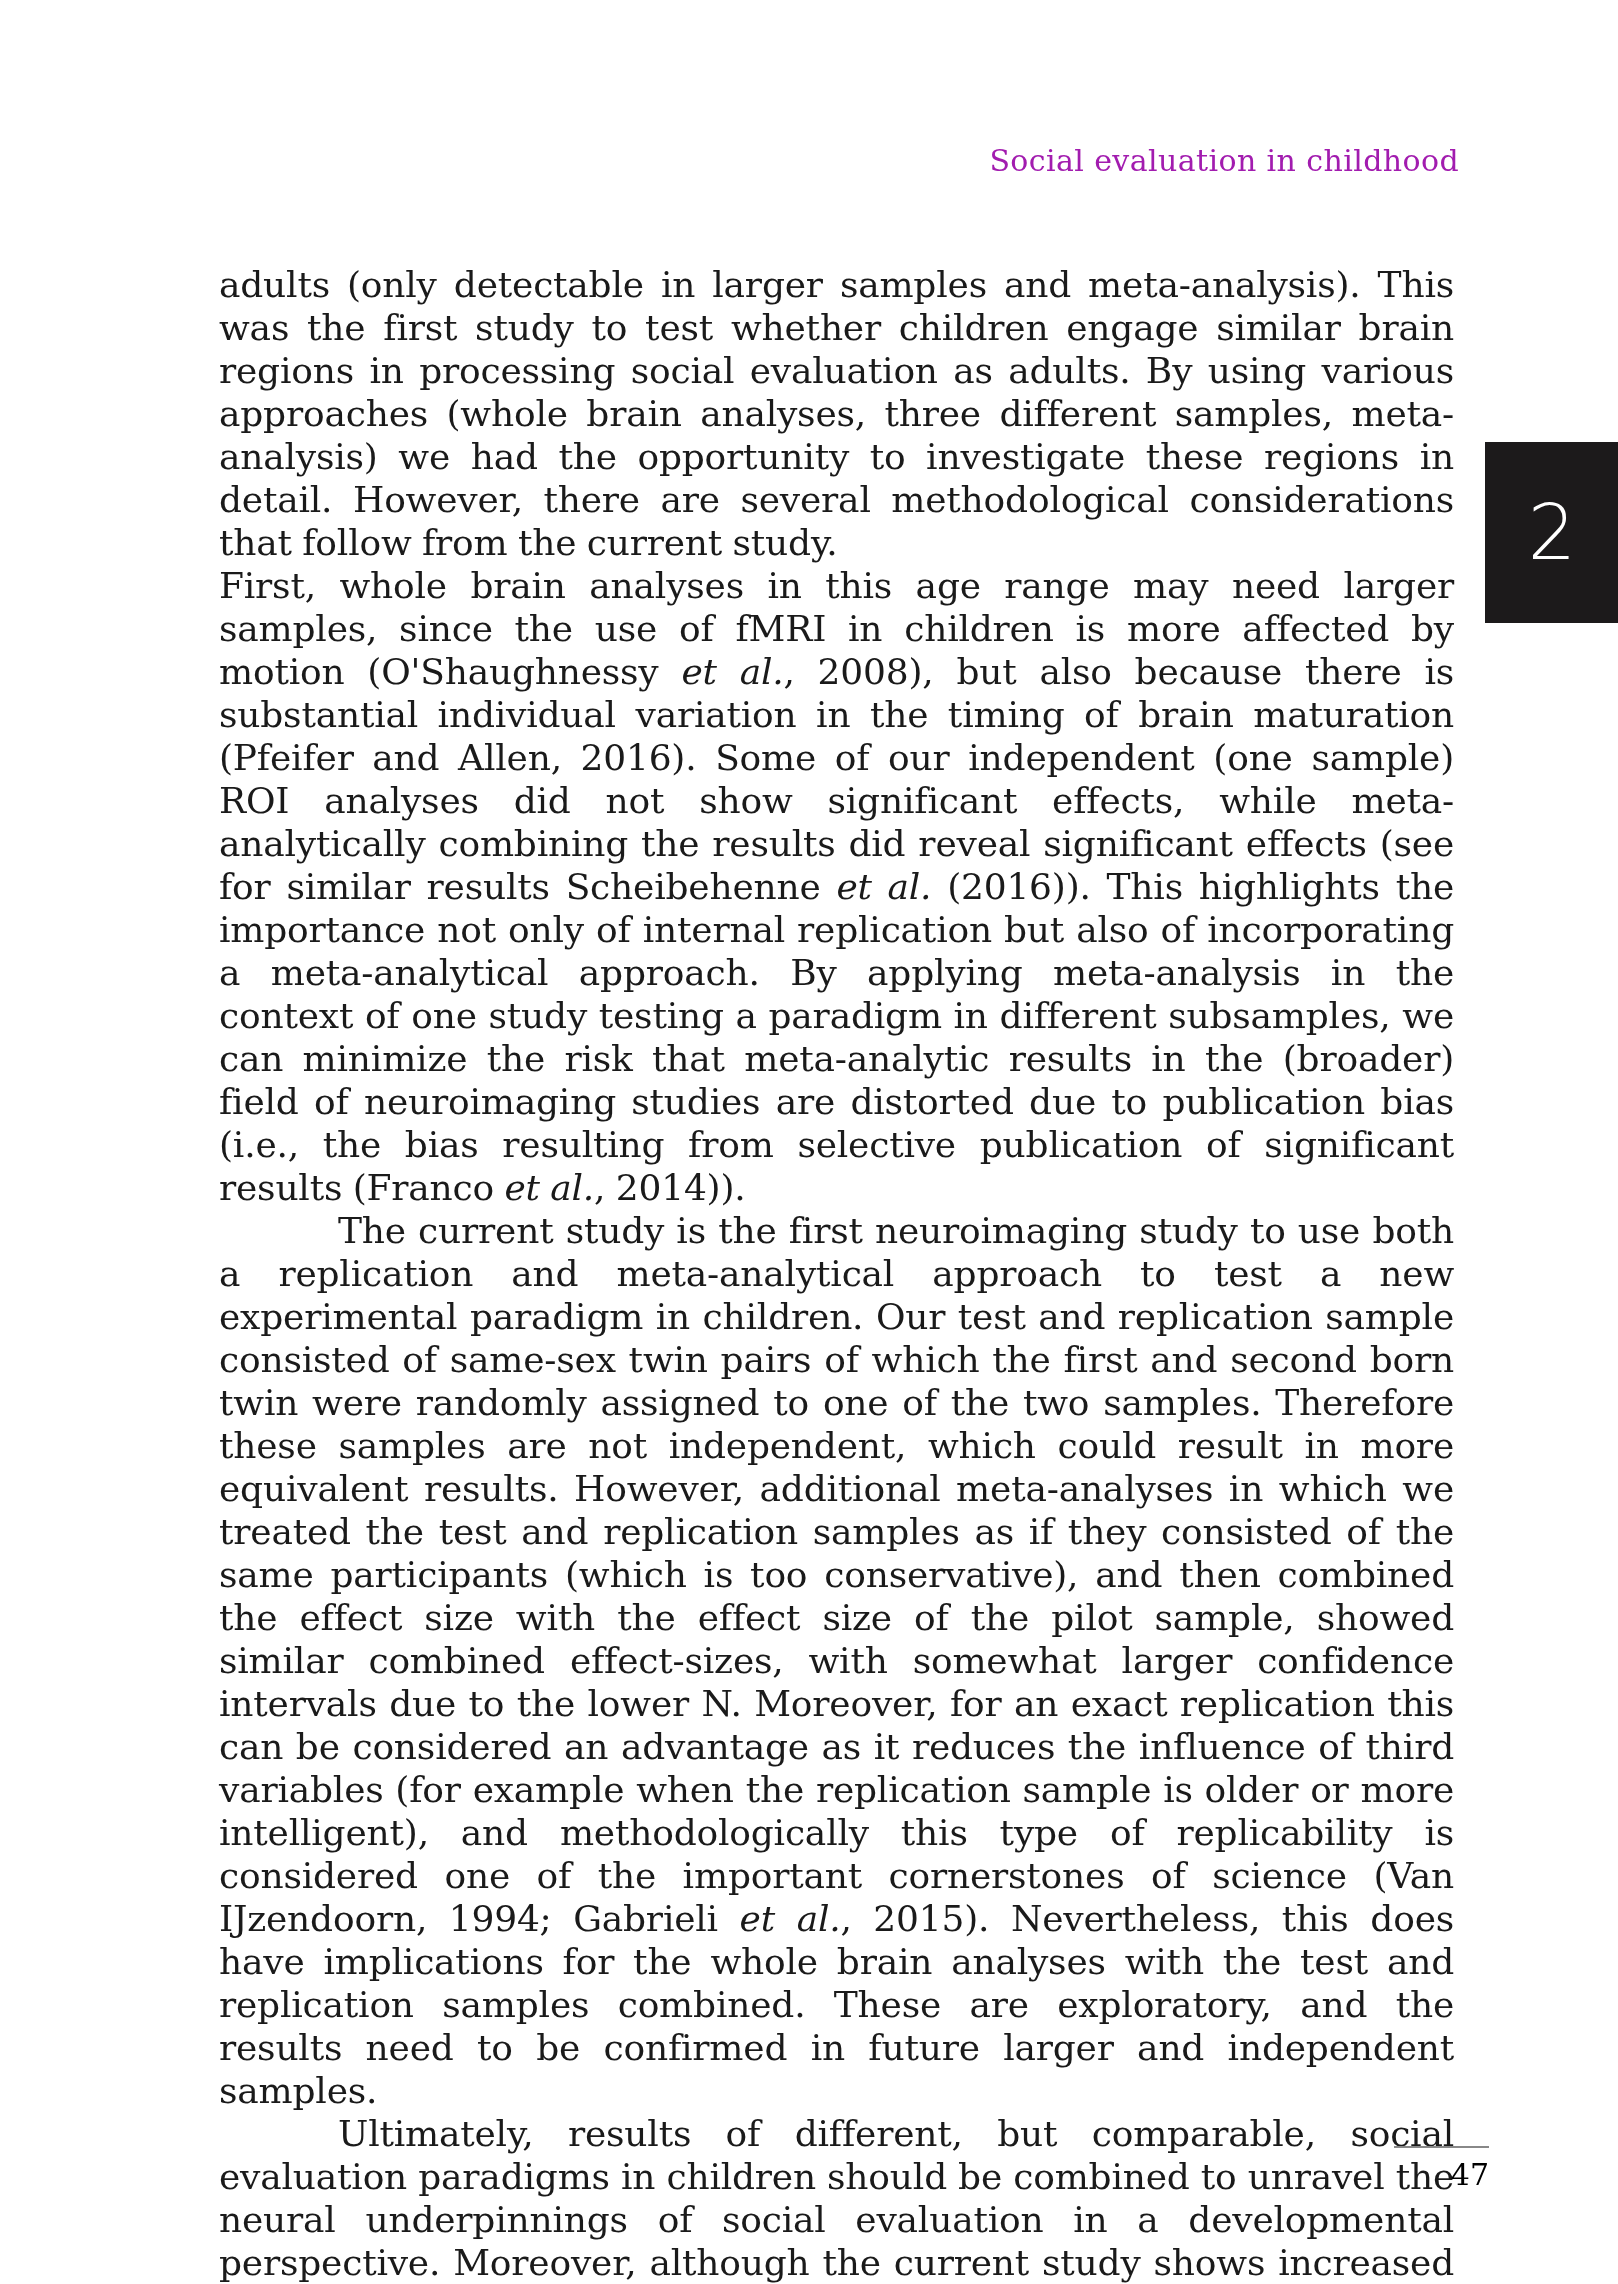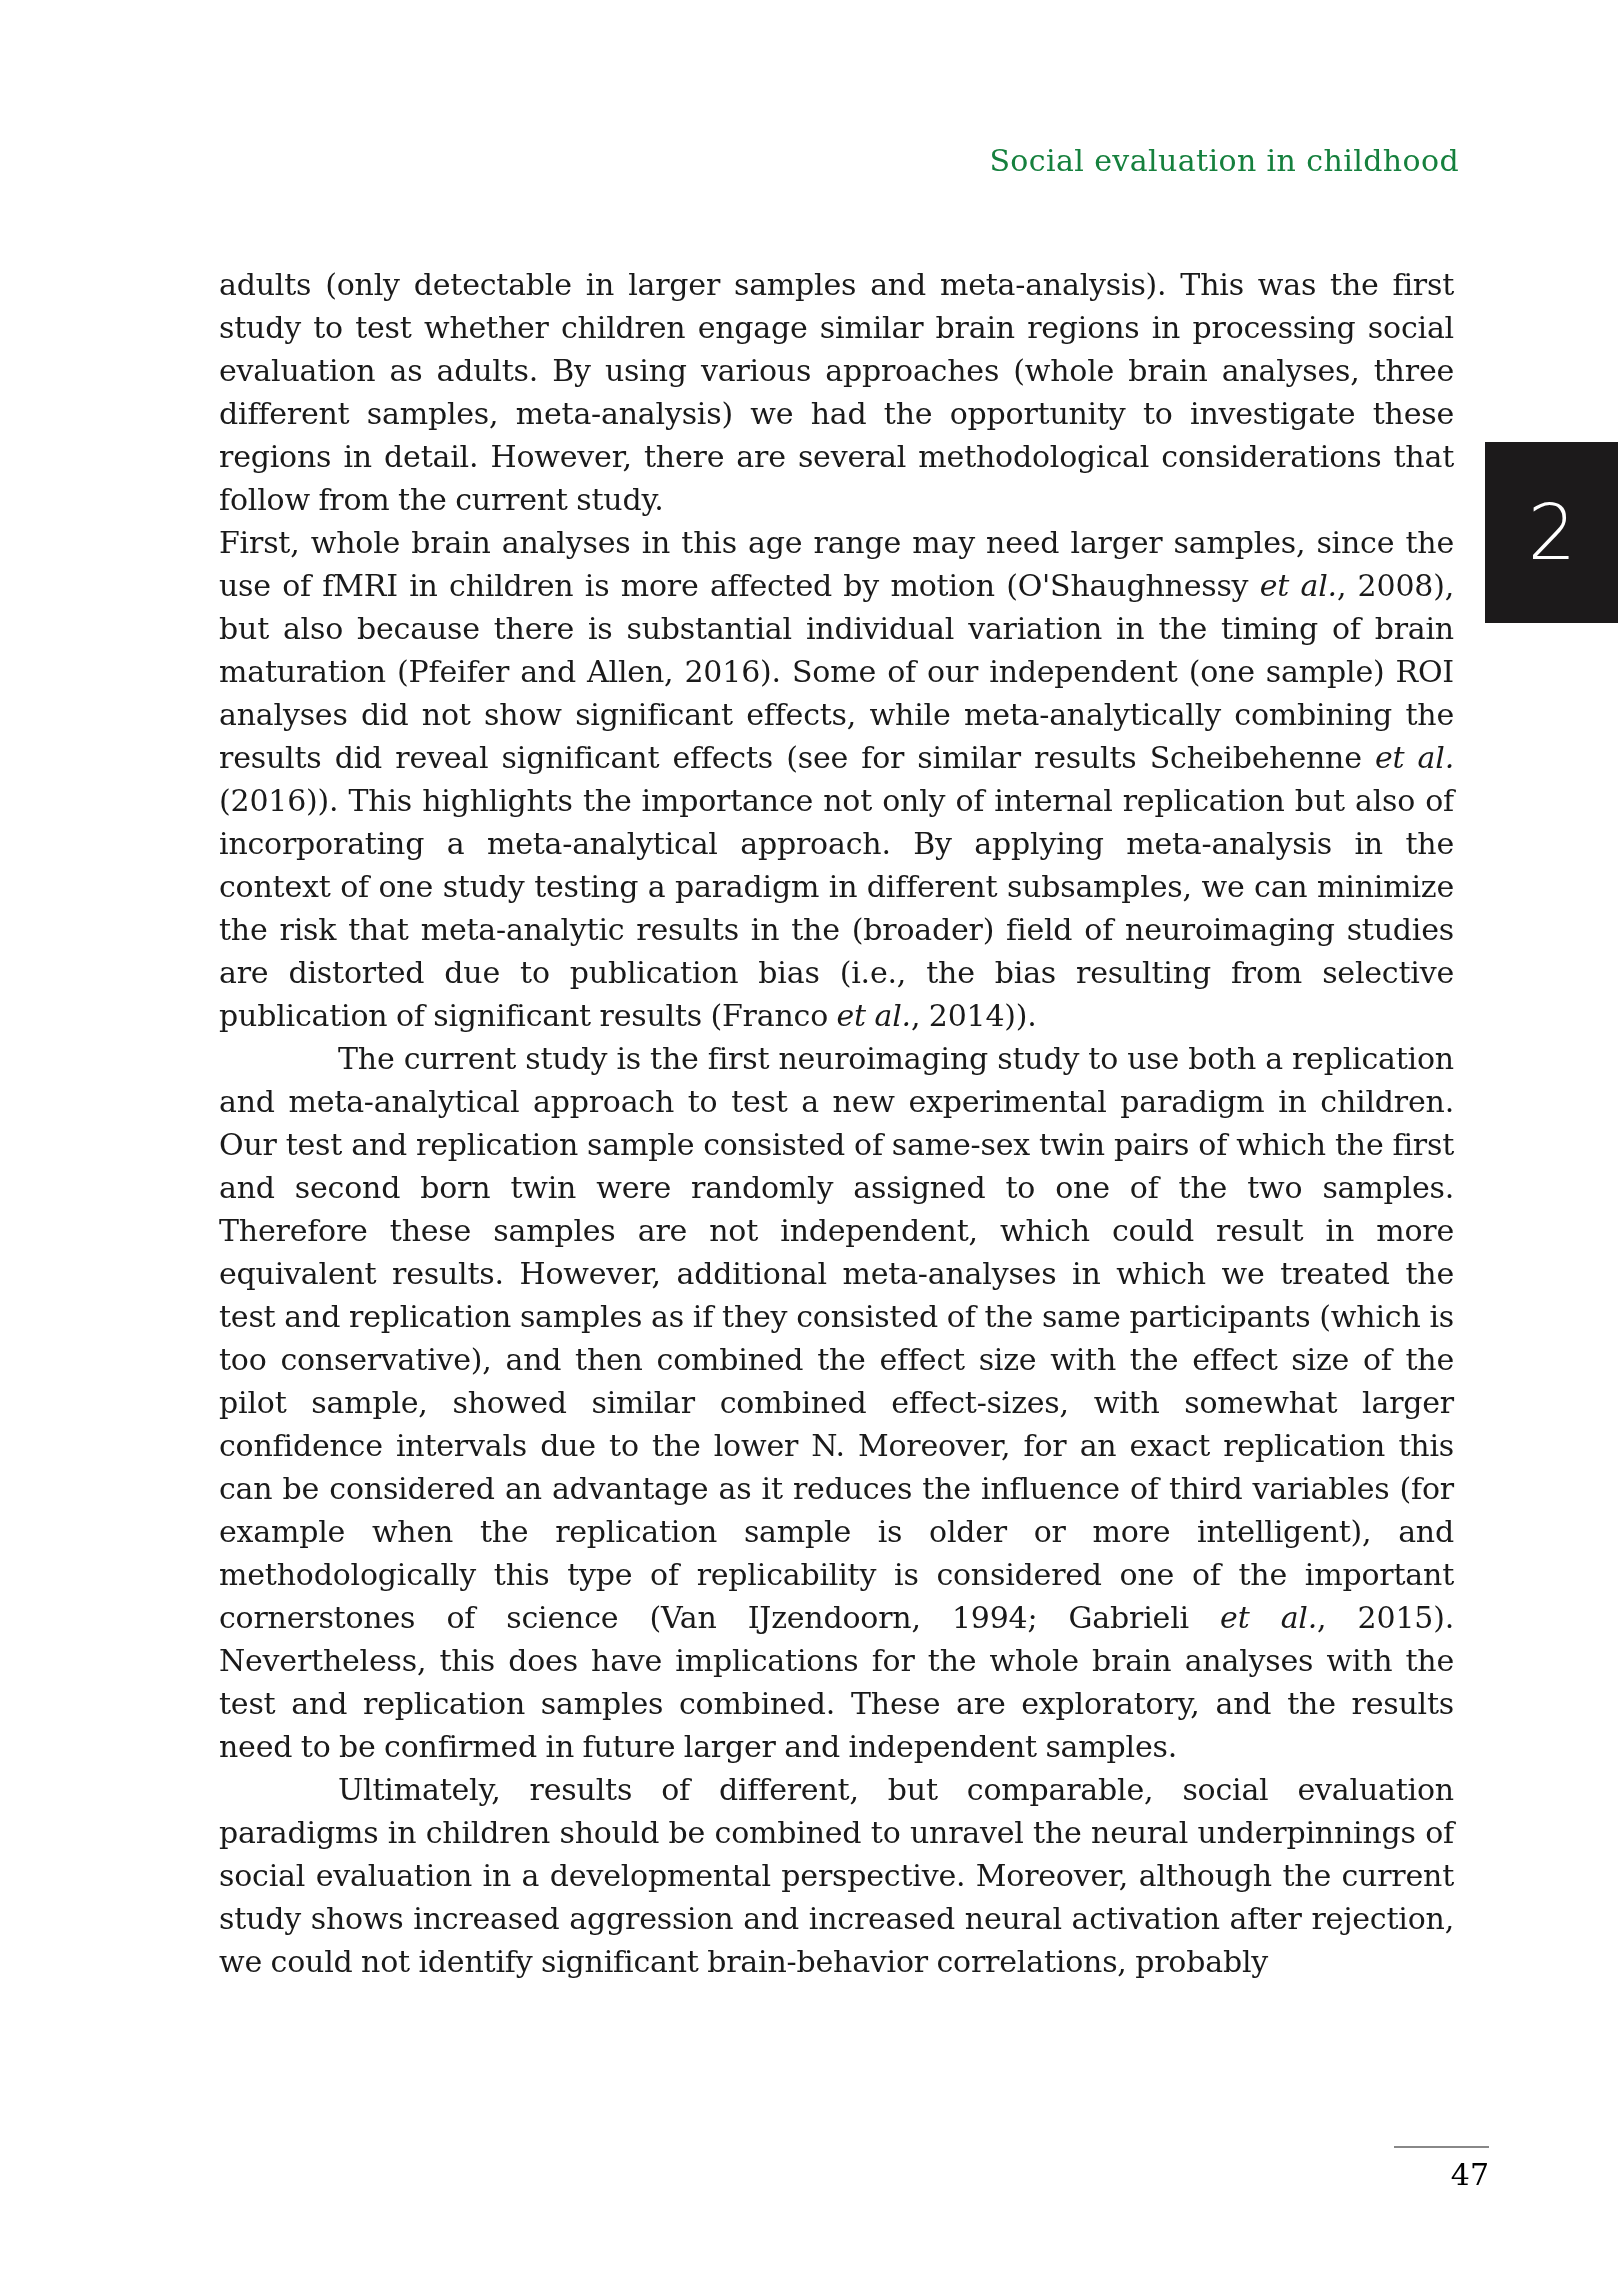--- a/index.html
+++ b/index.html
@@ -14,21 +14,21 @@
       overflow: hidden;
       font-family: "DejaVu Serif", "Liberation Serif", serif;
       color: #1a1a1a;
     }
     .running-header {
       position: absolute;
       top: 139px;
       right: 160px;
       font-size: 30px;
       line-height: 43px;
-      color: #15803d;
+      color: #a21caf;
       letter-spacing: 0.4px;
     }
     .chapter-tab {
       position: absolute;
       left: 1485px;
       top: 442px;
       width: 134px;
       height: 181px;
       background: #1c1a1b;
       color: #ffffff;
@@ -39,21 +39,21 @@
       font-size: 76px;
       font-weight: 300;
     }
     .text-block {
       position: absolute;
       left: 219px;
       top: 263px;
       width: 1235px;
     }
     .para {
-      font-size: 30px;
+      font-size: 36px;
       line-height: 43px;
       text-align: justify;
       margin: 0;
       letter-spacing: -0.2px;
       word-spacing: -0.8px;
     }
     .para.indent {
       text-indent: 119px;
     }
     .section-heading {

